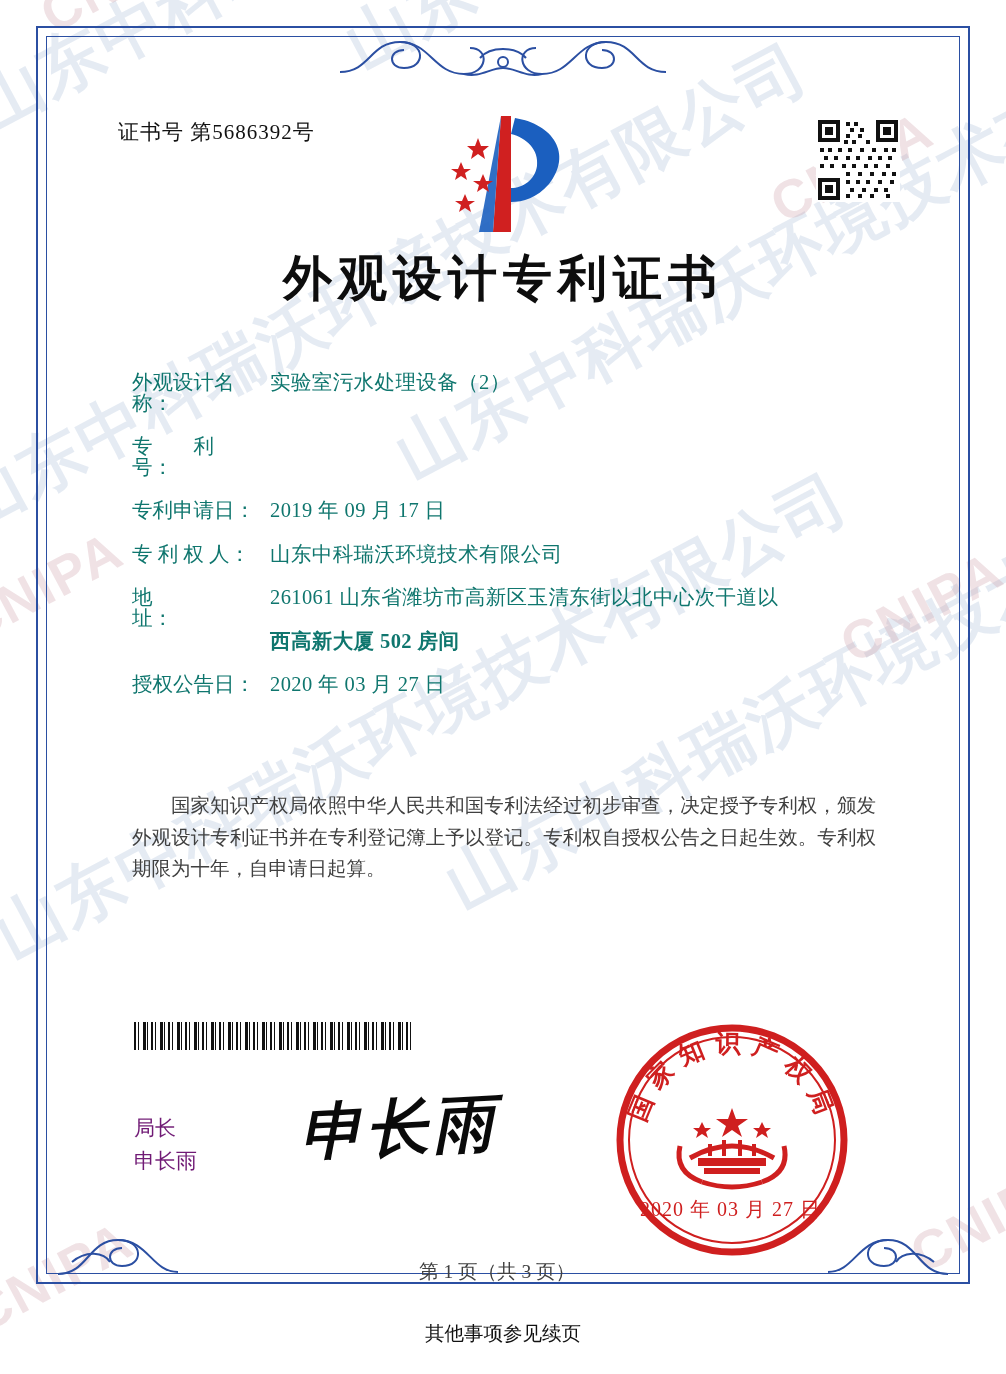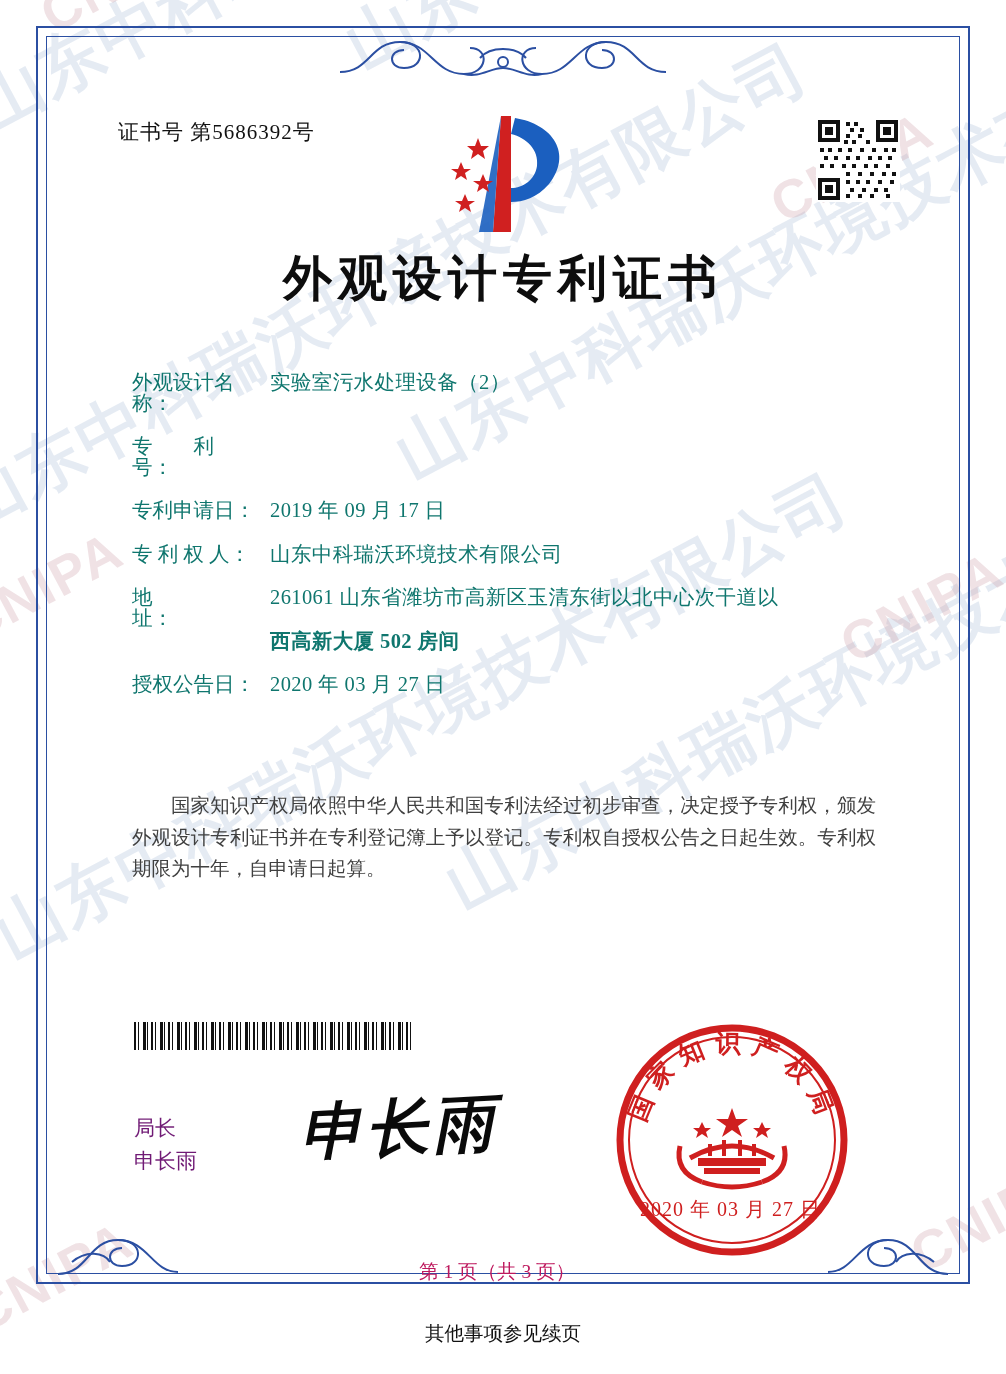--- a/index.html
+++ b/index.html
@@ -215,21 +215,21 @@
     letter-spacing: 1px;
     font-family: "Liberation Serif", "DejaVu Serif", serif;
   }
 
   .page-no {
     position: absolute;
     left: 0; right: 12px;
     top: 1258px;
     text-align: center;
     font-size: 19.5px;
-    color: #be185d;
+    color: #404040;
   }
   .footer-note {
     position: absolute;
     left: 0; right: 0;
     top: 1320px;
     text-align: center;
     font-size: 19.5px;
     color: #111;
   }
 </style>

